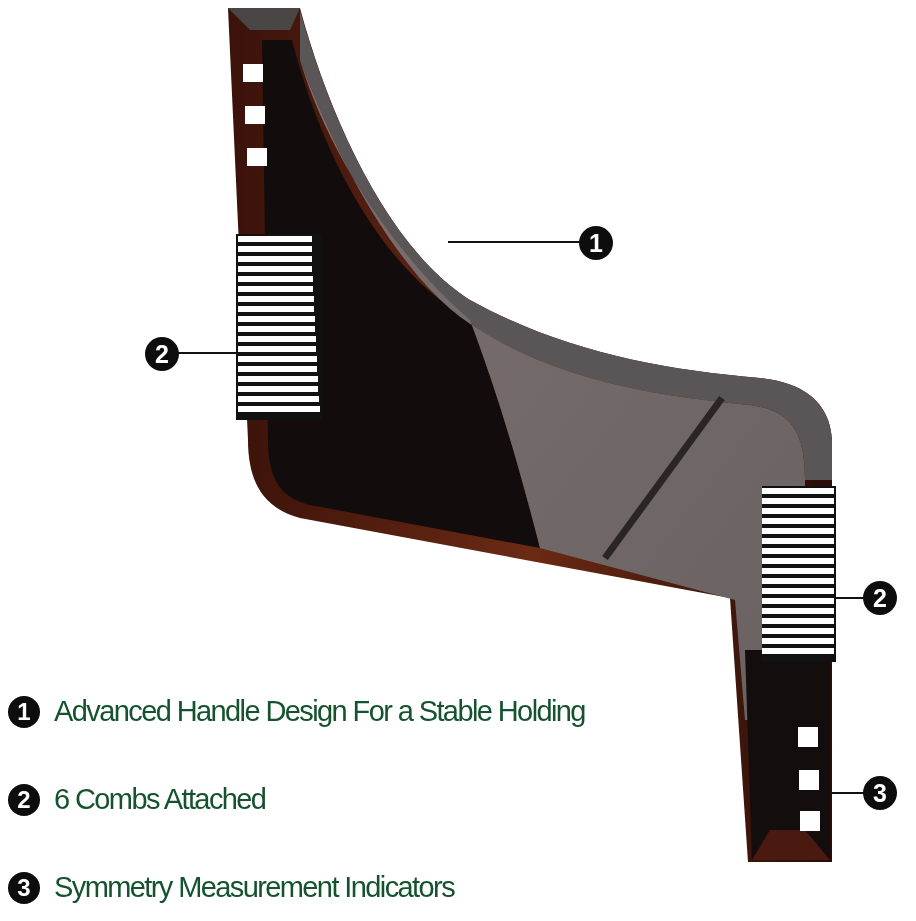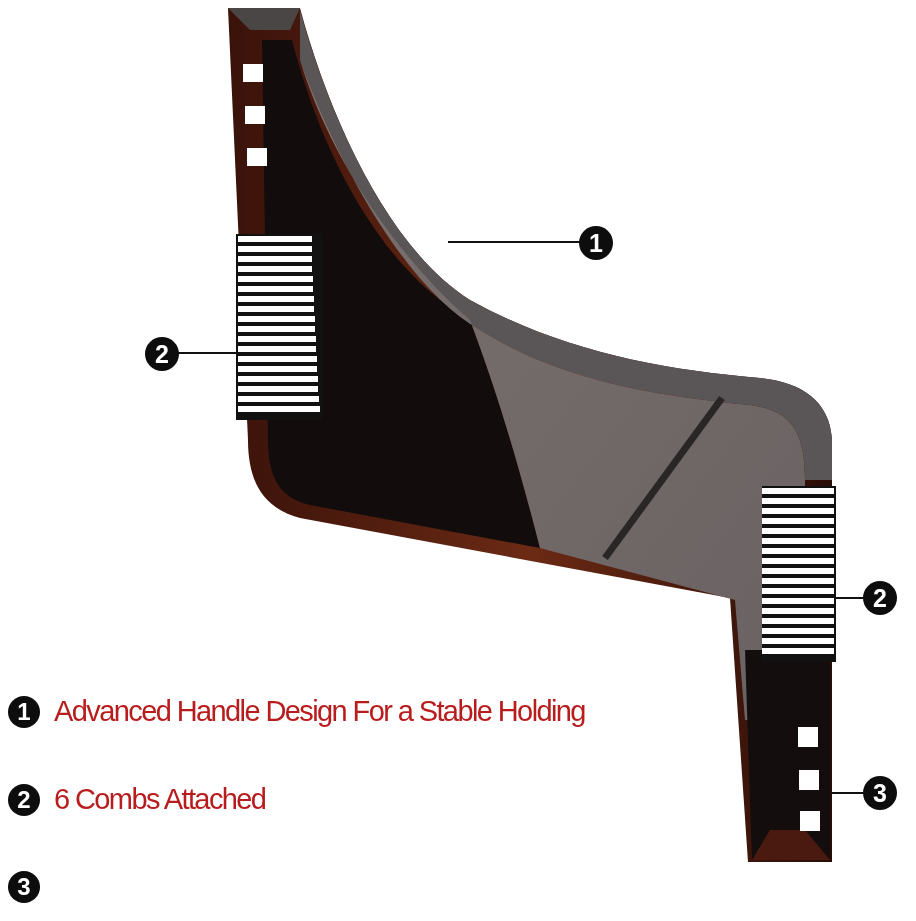--- a/index.html
+++ b/index.html
@@ -1,21 +1,21 @@
 <!DOCTYPE html>
 <html><head>
 <meta charset="utf-8">
 <style>
   html, body { margin:0; padding:0; background:#ffffff; }
   body { width:916px; height:921px; position:relative; overflow:hidden; font-family:"Liberation Sans", sans-serif; }
   #figure { position:absolute; left:0; top:0; width:916px; height:921px; }
   .legend { position:absolute; left:8px; top:695px; width:700px; }
   .legend-item { position:absolute; left:0; display:flex; align-items:center; }
   .legend-badge { width:32px; height:32px; border-radius:50%; background:#0d0d0d; color:#fff; font-weight:bold; font-size:24px; display:flex; align-items:center; justify-content:center; font-family:"Liberation Sans", sans-serif; line-height:1; }
-  .legend-text { margin-left:14px; font-size:29px; color:#b91c1c; letter-spacing:-1.6px; font-family:"Liberation Sans", sans-serif; white-space:nowrap; }
+  .legend-text { margin-left:14px; font-size:29px; color:#14532d; letter-spacing:-1.6px; font-family:"Liberation Sans", sans-serif; white-space:nowrap; }
   .callout { position:absolute; display:flex; align-items:center; }
   .callout-badge { width:34px; height:34px; border-radius:50%; background:#0d0d0d; color:#fff; font-weight:bold; font-size:25px; display:flex; align-items:center; justify-content:center; font-family:"Liberation Sans", sans-serif; line-height:1; }
 </style>
 </head>
 <body>
 
 <svg id="figure" viewBox="0 0 916 921" xmlns="http://www.w3.org/2000/svg">
   <defs>
     <linearGradient id="rimGrad" x1="0" y1="0" x2="1" y2="0">
       <stop offset="0" stop-color="#3a120a"></stop>
@@ -151,14 +151,15 @@
   <div class="legend-item" style="top:0px;">
     <div class="legend-badge">1</div>
     <span class="legend-text">Advanced Handle Design For a Stable Holding</span>
   </div>
   <div class="legend-item" style="top:88px;">
     <div class="legend-badge">2</div>
     <span class="legend-text">6 Combs Attached</span>
   </div>
   <div class="legend-item" style="top:176px;">
     <div class="legend-badge">3</div>
+    <span class="legend-text">Symmetry Measurement Indicators</span>
   </div>
 </div>
 
 </body></html>

